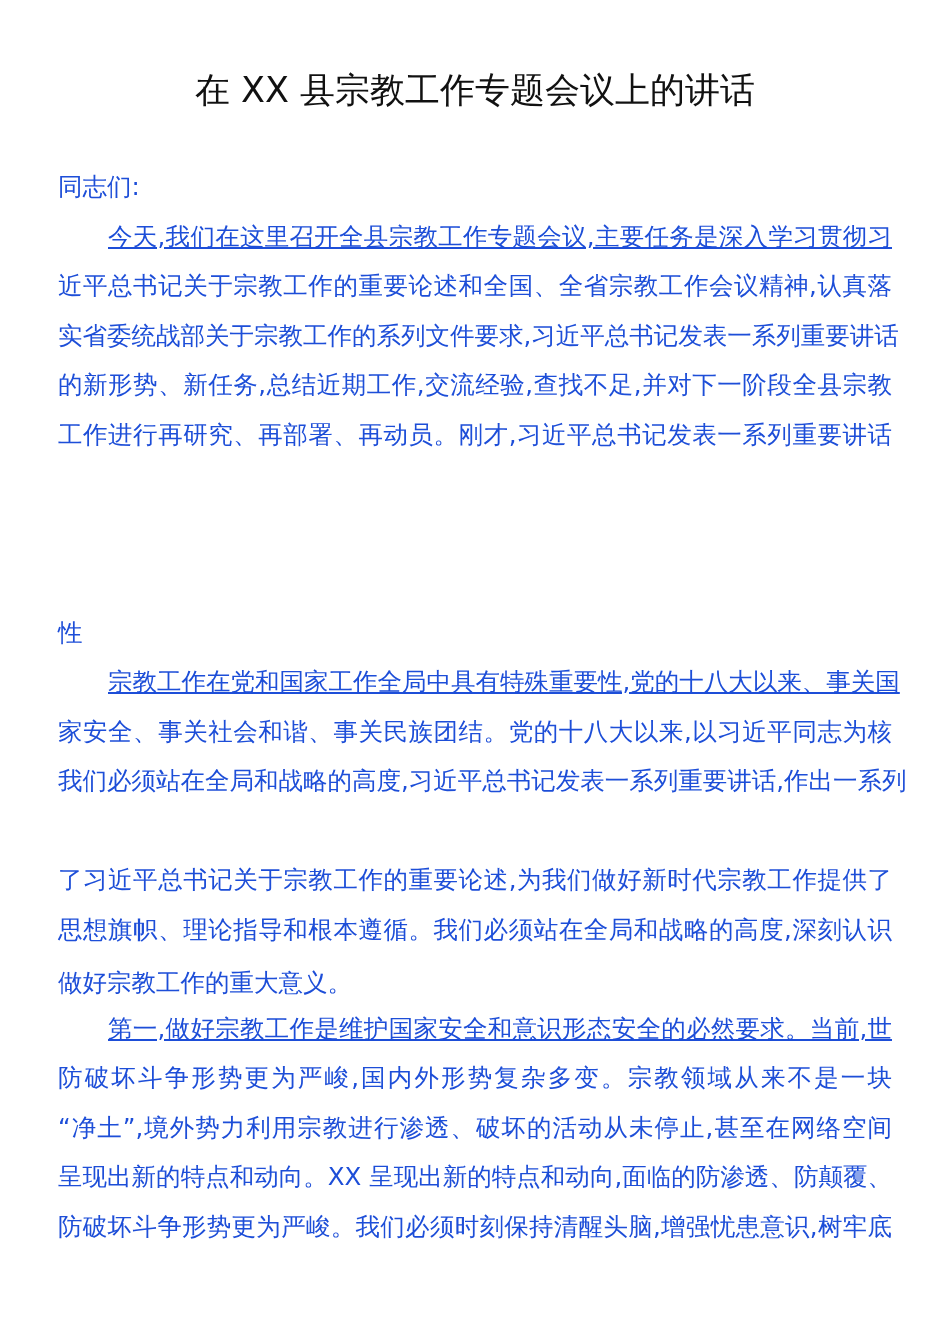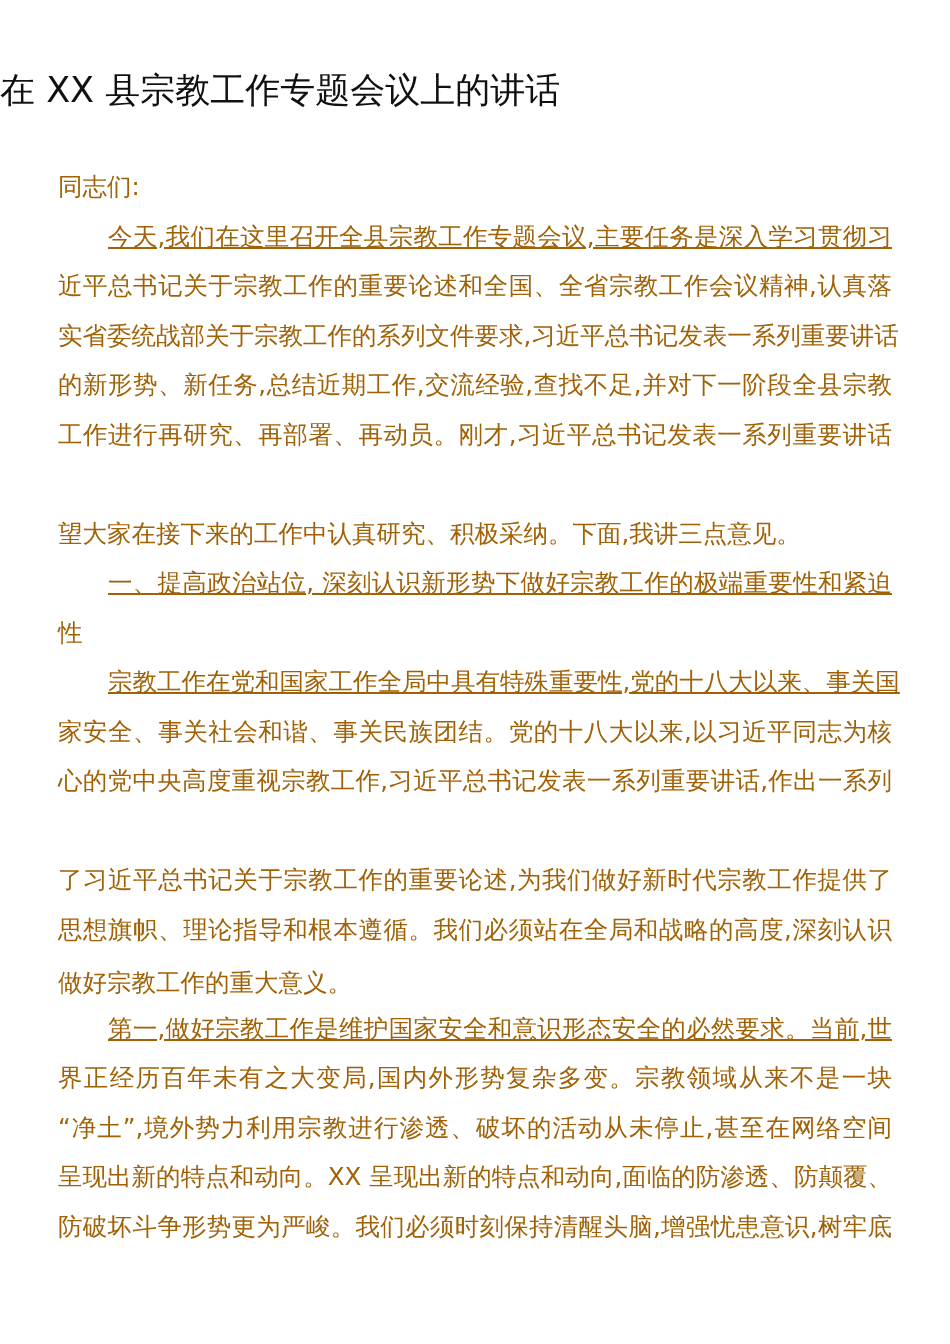--- a/index.html
+++ b/index.html
@@ -1,44 +1,42 @@
 <!DOCTYPE html>
 <html><head>
 <meta charset="utf-8">
 <style>
   html, body { margin: 0; padding: 0; background: #ffffff; }
   body { width: 950px; height: 1344px; position: relative; overflow: hidden;
          font-family: "DejaVu Sans", "Liberation Sans", sans-serif; color: #111111; }
   .page { position: absolute; left: 0; top: 0; width: 950px; height: 1344px; background: #ffffff; }
-  .title { position: absolute; left: 0; width: 950px; top: 68px; 
+  .title { position: absolute; left: 0; width: 950px; top: 68px; text-align: center;
            font-size: 35px; line-height: 44px; letter-spacing: 0px; color: #111; white-space: nowrap; }
   .line { position: absolute; left: 58px; width: 834px; font-size: 24.5px; line-height: 32px;
-          white-space: nowrap; text-align: justify; text-align-last: justify; color: #a16207; }
+          white-space: nowrap; text-align: justify; text-align-last: justify; color: #1d4ed8; }
   .line.indent { left: 108px; width: 784px; text-decoration: underline; }
   .line.last { text-align-last: left; }
 </style>
 </head>
 <body>
 
 <div class="page">
   <div class="title">在 XX 县宗教工作专题会议上的讲话</div>
 
   <div class="line last" style="top:171px">同志们:</div>
   <div class="line indent" style="top:221px">今天,我们在这里召开全县宗教工作专题会议,主要任务是深入学习贯彻习</div>
   <div class="line" style="top:270px">近平总书记关于宗教工作的重要论述和全国、全省宗教工作会议精神,认真落</div>
   <div class="line" style="top:320px">实省委统战部关于宗教工作的系列文件要求,习近平总书记发表一系列重要讲话</div>
   <div class="line" style="top:369px">的新形势、新任务,总结近期工作,交流经验,查找不足,并对下一阶段全县宗教</div>
   <div class="line" style="top:419px">工作进行再研究、再部署、再动员。刚才,习近平总书记发表一系列重要讲话</div>
-  <div class="line last" style="top:518px">望大家在接下来的工作中认真研究、积极采纳。下面,我讲三点意见。</div>
-  <div class="line indent" style="top:567px">一、提高政治站位, 深刻认识新形势下做好宗教工作的极端重要性和紧迫</div>
   <div class="line last" style="top:617px">性</div>
   <div class="line indent" style="top:666px">宗教工作在党和国家工作全局中具有特殊重要性,党的十八大以来、事关国</div>
   <div class="line" style="top:716px">家安全、事关社会和谐、事关民族团结。党的十八大以来,以习近平同志为核</div>
-  <div class="line" style="top:765px">心的党中央高度重视宗教工作,习近平总书记发表一系列重要讲话,作出一系列</div>
+  <div class="line" style="top:765px">我们必须站在全局和战略的高度,习近平总书记发表一系列重要讲话,作出一系列</div>
   <div class="line" style="top:864px">了习近平总书记关于宗教工作的重要论述,为我们做好新时代宗教工作提供了</div>
   <div class="line" style="top:914px">思想旗帜、理论指导和根本遵循。我们必须站在全局和战略的高度,深刻认识</div>
   <div class="line last" style="top:967px">做好宗教工作的重大意义。</div>
   <div class="line indent" style="top:1013px">第一,做好宗教工作是维护国家安全和意识形态安全的必然要求。当前,世</div>
-  <div class="line" style="top:1062px">界正经历百年未有之大变局,国内外形势复杂多变。宗教领域从来不是一块</div>
+  <div class="line" style="top:1062px">防破坏斗争形势更为严峻,国内外形势复杂多变。宗教领域从来不是一块</div>
   <div class="line" style="top:1112px">“净土”,境外势力利用宗教进行渗透、破坏的活动从未停止,甚至在网络空间</div>
   <div class="line" style="top:1161px">呈现出新的特点和动向。XX 呈现出新的特点和动向,面临的防渗透、防颠覆、</div>
   <div class="line" style="top:1211px">防破坏斗争形势更为严峻。我们必须时刻保持清醒头脑,增强忧患意识,树牢底</div>
 </div>
 
 </body></html>

